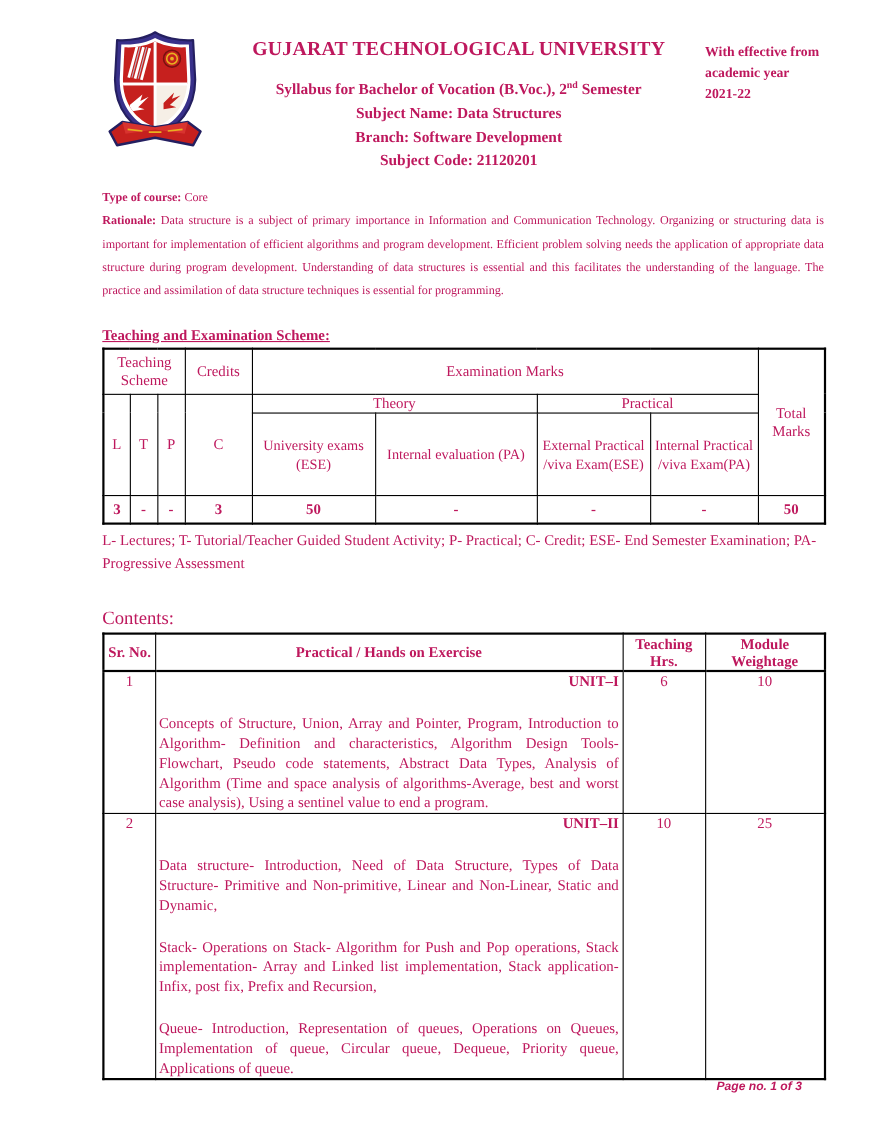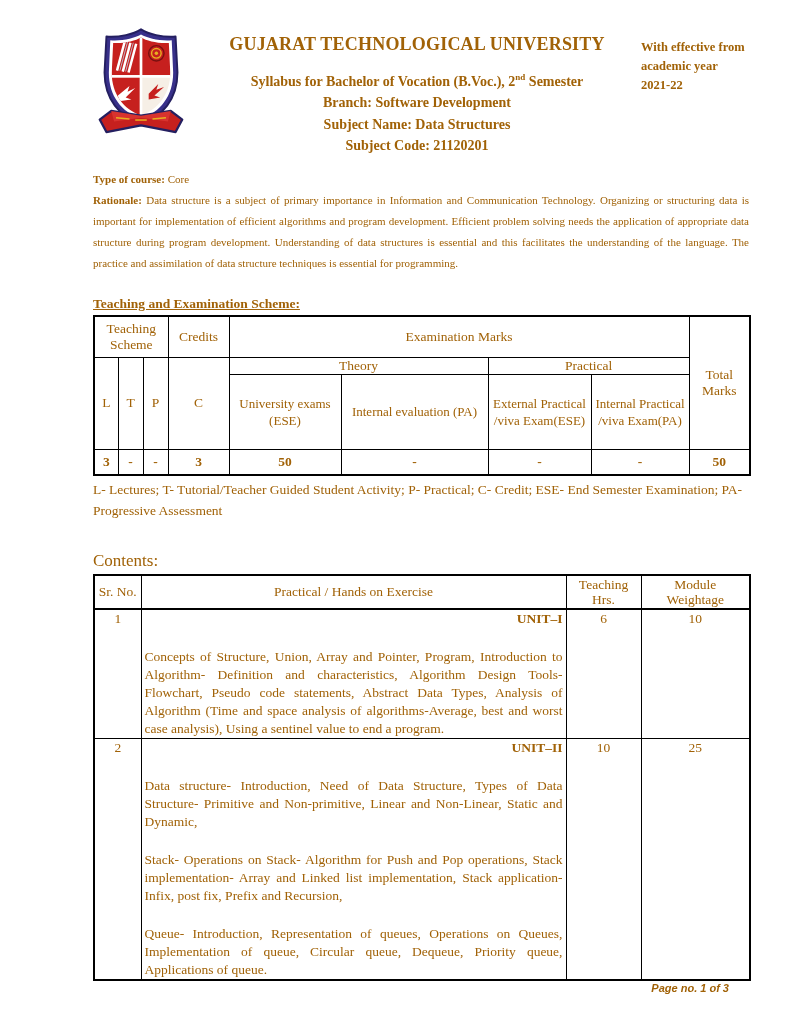--- a/index.html
+++ b/index.html
@@ -1,18 +1,18 @@
 <!DOCTYPE html>
 <html><head>
 <meta charset="utf-8">
 <style>
   html,body {margin:0; padding:0; background:#9a9a9a;}
   .page {
     width:791px; height:1024px; background:#ffffff; position:relative;
-    font-family:"Liberation Serif","DejaVu Serif",serif; color:#a16207;
+    font-family:"Liberation Serif","DejaVu Serif",serif; color:#be185d;
     margin:0 auto; overflow:hidden;
   }
   .content {position:absolute; left:93px; top:26px; width:656px;}
 
   
   .header {display:flex; align-items:flex-start; min-height:128px;}
   .logo-wrap {width:100px; flex:0 0 100px;}
   .title-block {flex:1 1 auto; text-align:center; padding-top:8px;}
   .doc-title {font-size:18px; font-weight:bold; letter-spacing:.2px; margin-bottom:12px;}
   .sub {font-size:14px; font-weight:bold; line-height:21.5px;}
@@ -33,21 +33,21 @@
   td {border:1px solid #000; text-align:center; font-size:13px; padding:0 3px; vertical-align:middle;}
   .exam-table {border:2px solid #000;}
   .exam-table tr.r1 td {height:40px; font-size:13.5px;}
   .exam-table tr.r2 td {height:16px; font-size:13.5px;margin-top:48px;}
   .exam-table tr.r3 td {height:74px; line-height:17px;}
   .exam-table tr.r4 td {height:24px; font-weight:bold; font-size:13.5px;}
   .footnote {font-size:13.5px; line-height:21px; margin-top:3px;}
 
   .contents-table {border:2px solid #000;}
   .contents-table td {vertical-align:top; font-size:13.5px; line-height:18px;}
-  .contents-table tr.hdr td {font-weight:normal; vertical-align:middle; height:32px; line-height:15px; border-bottom:2px solid #000;}
+  .contents-table tr.hdr td {font-weight:bold; vertical-align:middle; height:32px; line-height:15px; border-bottom:2px solid #000;}
   .cell-exercise {text-align:left;}
   .unit-title {font-weight:bold;text-align:right;}
   .unit-par {text-align:justify;margin-top:20px;}
   .contents-table tr.unit1 td {height:127px;}
   .contents-table tr.unit2 td {height:207px;}
 
   
   .footer {
     position:absolute; right:62px; bottom:30px;
     font-family:"Liberation Sans","DejaVu Sans",sans-serif;
@@ -106,22 +106,22 @@
               <line x1="44" y1="97.5" x2="56" y2="97.5"></line>
               <line x1="62" y1="96.5" x2="76" y2="95"></line>
             </g>
           </svg>
         </span>
       </div>
 
       <div class="title-block">
         <div class="doc-title">GUJARAT TECHNOLOGICAL UNIVERSITY</div>
         <div class="sub"><span>Syllabus for Bachelor of Vocation (B.Voc.), 2</span><sup>nd</sup><span> Semester</span></div>
+        <div class="sub">Subject Name: Data Structures</div>
         <div class="sub">Branch: Software Development</div>
-        <div class="sub">Subject Name: Data Structures</div>
         <div class="sub">Subject Code: 21120201</div>
       </div>
 
       <div class="effective">With effective from academic year 2021-22</div>
     </div>
 
     <div class="bt type-line">
       <span class="label">Type of course:</span><span> Core</span>
     </div>
 

